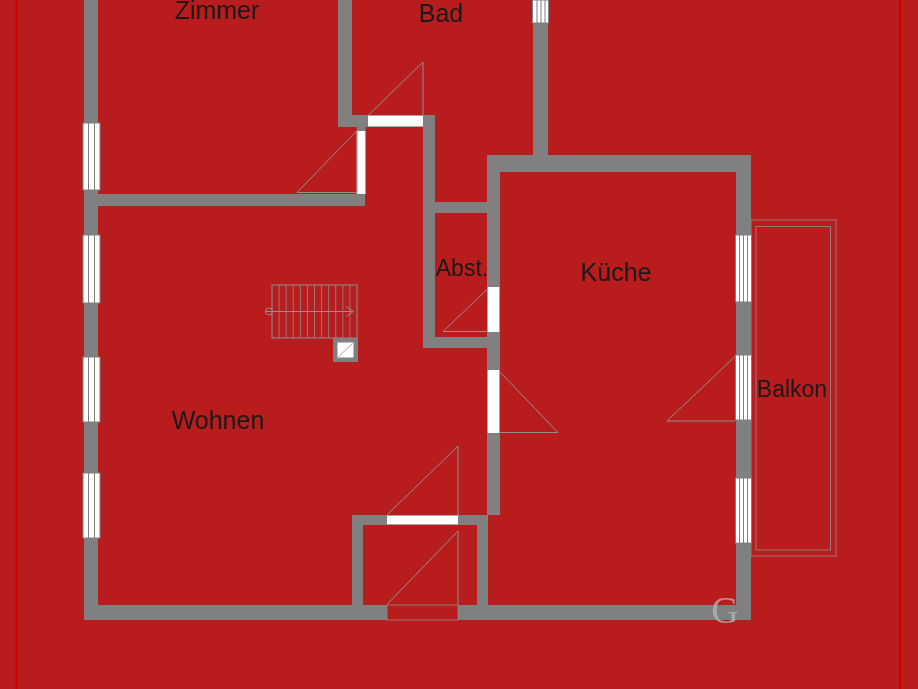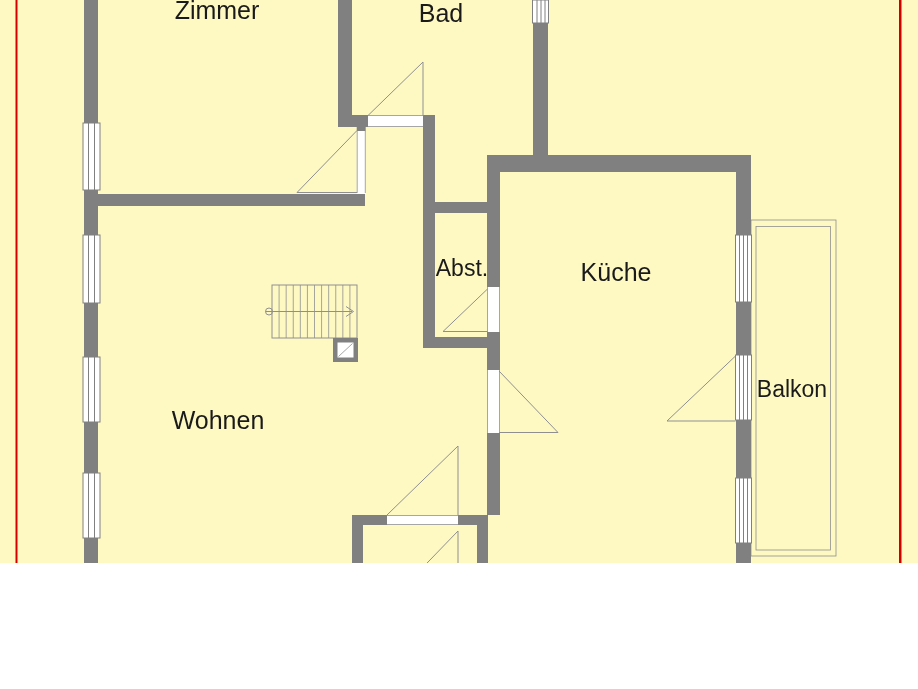--- a/index.html
+++ b/index.html
@@ -1,19 +1,19 @@
 <!DOCTYPE html>
 <html style="--wall: #808080; --line: #8f8f8f; --red: #d40000; --text: #1a1a1a; --hatch: #cccccc; --watermark: #b3b3b3;"><head>
 <meta charset="utf-8">
 <style>
   html,body{margin:0;padding:0;background:#ffffff;}
   .page{
     position:relative;
-    width:918px;height:563px;
-    background:#fef9c3;
+    width:918px;height:689px;
+    background:#b91c1c;
     font-family:"Liberation Sans","DejaVu Sans",sans-serif;
     overflow:hidden;
   }
   svg{display:block}
   .wall{fill:var(--wall,#808080);}
   .opening{fill:#ffffff;}
   .winbox{fill:#ffffff;stroke:var(--wall,#808080);stroke-width:1;}
   .winline{stroke:var(--wall,#808080);stroke-width:1;}
   .thin{stroke:var(--line,#8f8f8f);stroke-width:1;fill:none;}
   .thin08{stroke:var(--line,#8f8f8f);stroke-width:0.8;fill:none;}

